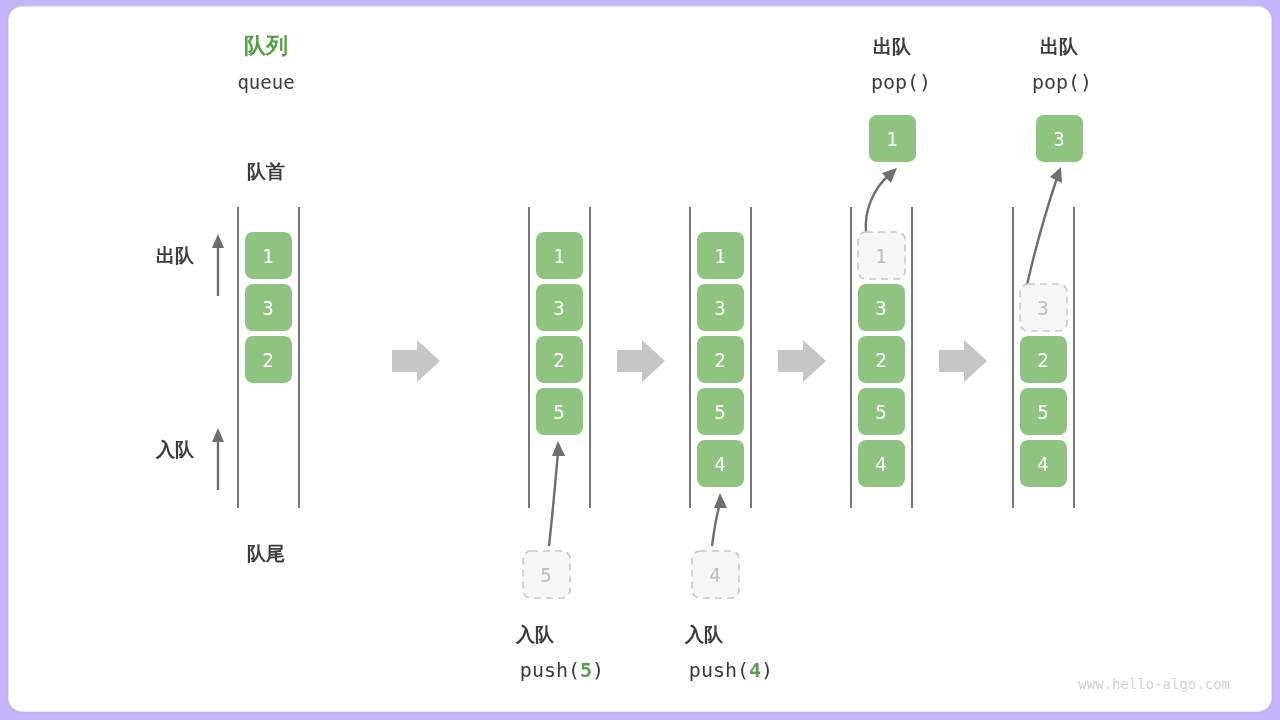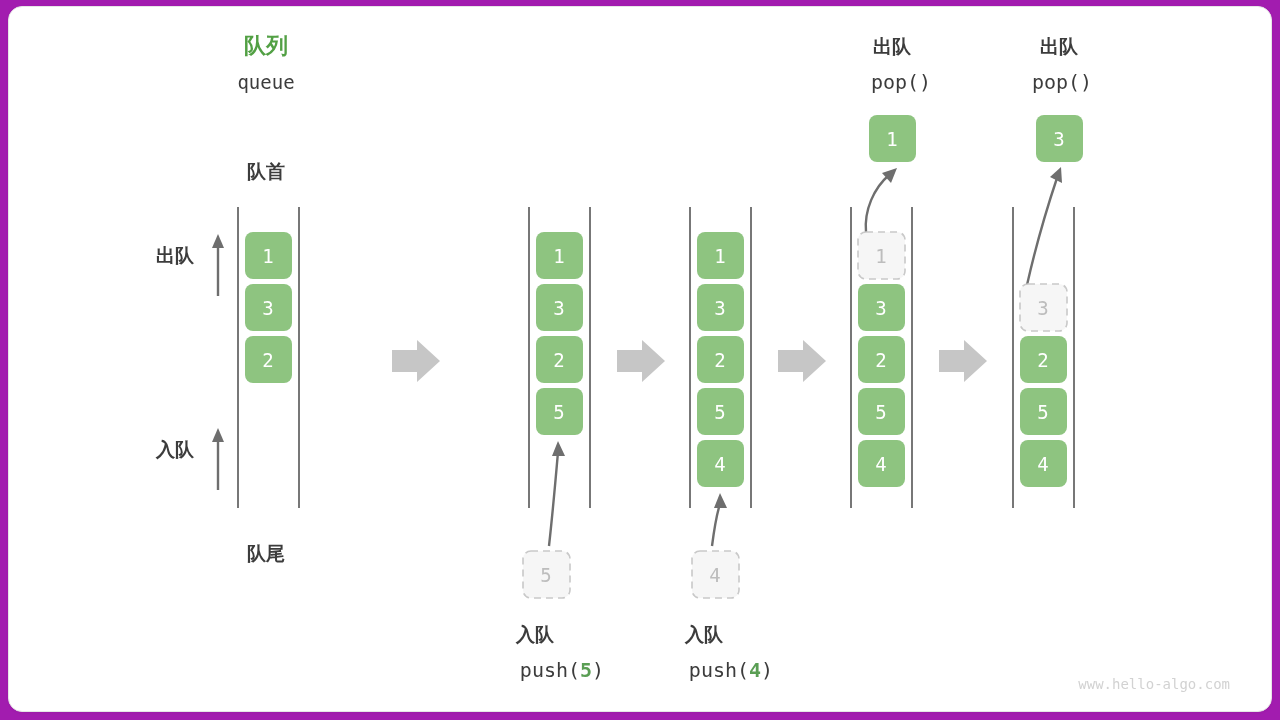--- a/index.html
+++ b/index.html
@@ -6,21 +6,21 @@
     margin: 0;
     padding: 0;
     background: #ffffff;
     font-family: "Liberation Sans", sans-serif;
   }
   #stage {
     position: relative;
     width: 1280px;
     height: 720px;
     overflow: hidden;
-    background: #a21caf;
+    background: #c4b5fd;
   }
   #card {
     position: absolute;
     left: 8px;
     top: 6px;
     width: 1264px;
     height: 706px;
     background: #ffffff;
     border: 1px solid #e6e6e6;
     border-radius: 14px;

